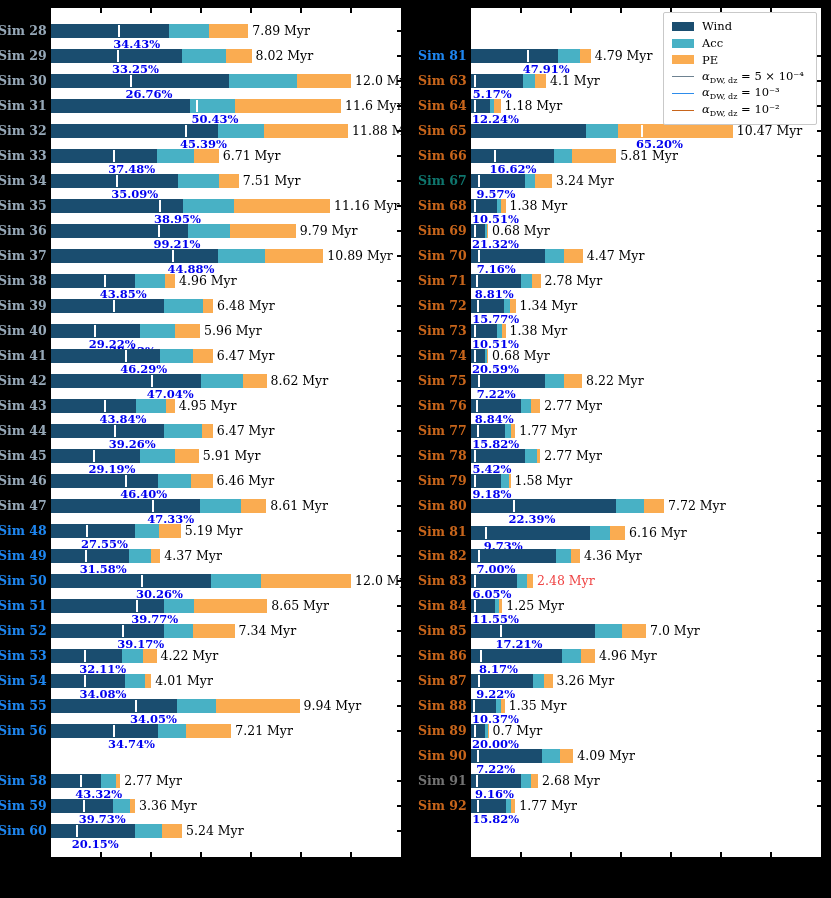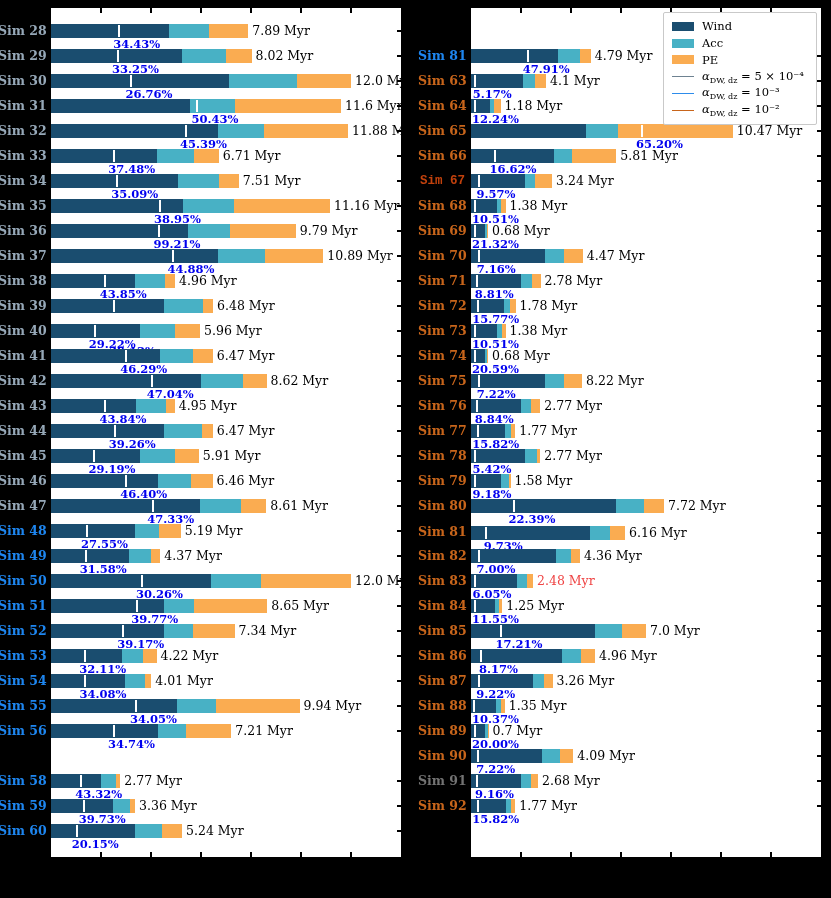--- a/index.html
+++ b/index.html
@@ -540,21 +540,21 @@
             <div class="seg" style="width: 18px; background: rgb(72, 177, 197);"></div>
             <div class="seg" style="width: 44.25px; background: rgb(250, 172, 81);"></div>
             <div class="marker" style="left: 23.1406px; background: rgb(255, 255, 255);"></div>
           </div>
           <div class="total-label" style="left: 149.25px; color: rgb(0, 0, 0);">5.81 Myr</div>
           <div class="pct-label" style="left: 18.4406px; color: rgb(0, 0, 238);">16.62%</div>
         </div>
         <div class="row" style="top: 160.5px;">
           <div class="tick" style="left: -6px; top: 11.5px; width: 10px; height: 2px;"></div>
           <div class="tick" style="left: 346px; top: 11.5px; width: 10px; height: 2px;"></div>
-          <div class="sim-label" style="color: #c2410c; font-family: Liberation Mono, monospace;">Sim 67</div>
+          <div class="sim-label" style="color: #0f766e;">Sim 67</div>
           <div class="bar" style="width: 81px;">
             <div class="seg" style="width: 54.25px; background: rgb(26, 77, 111);"></div>
             <div class="seg" style="width: 10px; background: rgb(72, 177, 197);"></div>
             <div class="seg" style="width: 16.75px; background: rgb(250, 172, 81);"></div>
             <div class="marker" style="left: 6.7517px; background: rgb(255, 255, 255);"></div>
           </div>
           <div class="total-label" style="left: 85px; color: rgb(0, 0, 0);">3.24 Myr</div>
           <div class="pct-label" style="left: 5.5017px; color: rgb(0, 0, 238);">9.57%</div>
         </div>
         <div class="row" style="top: 185.5px;">
@@ -612,21 +612,21 @@
         <div class="row" style="top: 285.5px;">
           <div class="tick" style="left: -6px; top: 11.5px; width: 10px; height: 2px;"></div>
           <div class="tick" style="left: 346px; top: 11.5px; width: 10px; height: 2px;"></div>
           <div class="sim-label" style="color: rgb(200, 101, 27);">Sim 72</div>
           <div class="bar" style="width: 44.5px;">
             <div class="seg" style="width: 32.5px; background: rgb(26, 77, 111);"></div>
             <div class="seg" style="width: 6px; background: rgb(72, 177, 197);"></div>
             <div class="seg" style="width: 6px; background: rgb(250, 172, 81);"></div>
             <div class="marker" style="left: 6.01765px; background: rgb(255, 255, 255);"></div>
           </div>
-          <div class="total-label" style="left: 48.5px; color: rgb(0, 0, 0);">1.78 Myr</div>
+          <div class="total-label" style="left: 48.5px; color: rgb(0, 0, 0);">1.34 Myr</div>
           <div class="pct-label" style="left: 1.31765px; color: rgb(0, 0, 238);">15.77%</div>
         </div>
         <div class="row" style="top: 310.5px;">
           <div class="tick" style="left: -6px; top: 11.5px; width: 10px; height: 2px;"></div>
           <div class="tick" style="left: 346px; top: 11.5px; width: 10px; height: 2px;"></div>
           <div class="sim-label" style="color: rgb(200, 101, 27);">Sim 73</div>
           <div class="bar" style="width: 34.5px;">
             <div class="seg" style="width: 25.75px; background: rgb(26, 77, 111);"></div>
             <div class="seg" style="width: 5.25px; background: rgb(72, 177, 197);"></div>
             <div class="seg" style="width: 3.5px; background: rgb(250, 172, 81);"></div>

